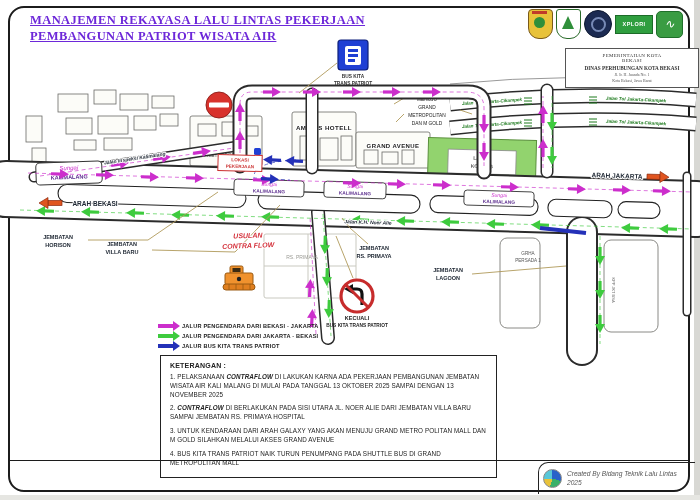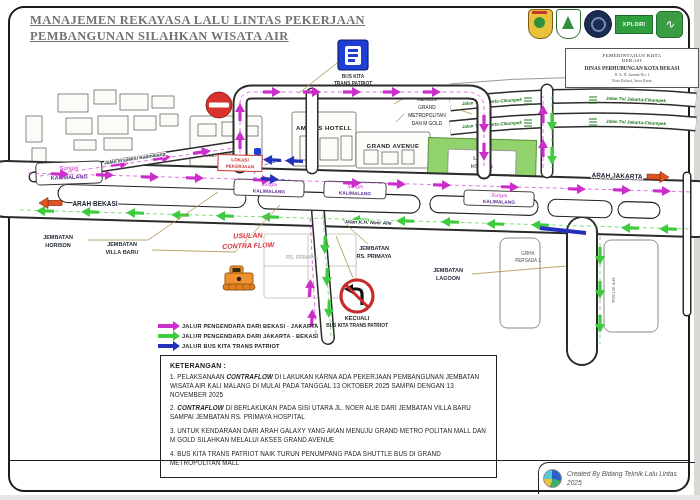--- a/index.html
+++ b/index.html
@@ -5,21 +5,21 @@
   html,body{margin:0;padding:0;background:#cfcfcf;}
   .sheet{position:relative;width:700px;height:500px;background:#ffffff;overflow:hidden;
          font-family:"Liberation Sans",sans-serif;}
   .edge-r{position:absolute;right:0;top:0;width:6px;height:100%;background:#d8d8d4;}
   .edge-b{position:absolute;left:0;bottom:0;width:100%;height:5px;background:#e6e6e2;}
   .outer-border{position:absolute;left:8px;top:6px;right:10px;bottom:8px;
                 border:2px solid #1c1c1c;border-radius:16px;pointer-events:none;}
   .bottom-rule{position:absolute;left:10px;right:12px;top:460px;border-top:1.6px solid #1c1c1c;}
 
   .title{position:absolute;left:30px;top:12px;font-family:"Liberation Serif",serif;
-         font-weight:bold;color:#737373;font-size:12.5px;letter-spacing:.4px;line-height:1.3;}
+         font-weight:bold;color:#6d28d9;font-size:12.5px;letter-spacing:.4px;line-height:1.3;}
   .title span{display:block;text-decoration:underline;}
 
   .logos{position:absolute;left:528px;top:6px;display:flex;gap:3px;align-items:center;height:36px;}
   .logo{position:relative;}
   .logo-shield{width:23px;height:28px;background:#e8c23a;border:1.5px solid #7a5a1a;
                border-radius:4px 4px 11px 11px;}
   .logo-shield i{position:absolute;left:5px;top:7px;width:11px;height:11px;border-radius:50%;
                  background:#2f8f3a;display:block;}
   .logo-shield b{position:absolute;left:3px;top:1px;width:15px;height:3px;background:#c03a2a;display:block;}
   .logo-pentagon{width:23px;height:28px;background:#fff;border:1.5px solid #2a6b2a;
@@ -379,21 +379,21 @@
       <rect x="10.5" y="2" width="8" height="4" fill="#3a2a12"></rect>
       <rect x="3" y="7" width="28" height="12" rx="2" fill="#f0922e" stroke="#9a5a12" stroke-width="1"></rect>
       <circle cx="17" cy="13" r="2.2" fill="#222"></circle>
       <rect x="1" y="18" width="32" height="6" rx="3" fill="#e07f1f" stroke="#9a5a12" stroke-width="1"></rect>
       <path d="M7,18 L7,24 M14,18 L14,24 M21,18 L21,24 M28,18 L28,24" stroke="#9a5a12" stroke-width="0.8"></path>
     </g>
   </svg>
 
   <div class="title">
     <span>MANAJEMEN REKAYASA LALU LINTAS PEKERJAAN</span>
-    <span>PEMBANGUNAN SILAHKAN WISATA AIR</span>
+    <span>PEMBANGUNAN PATRIOT WISATA AIR</span>
   </div>
 
   <div class="logos">
     <div class="logo logo-shield">
         <b></b>
         <i></i>
       </div>
     <div class="logo logo-pentagon">
         <i></i>
       </div>

